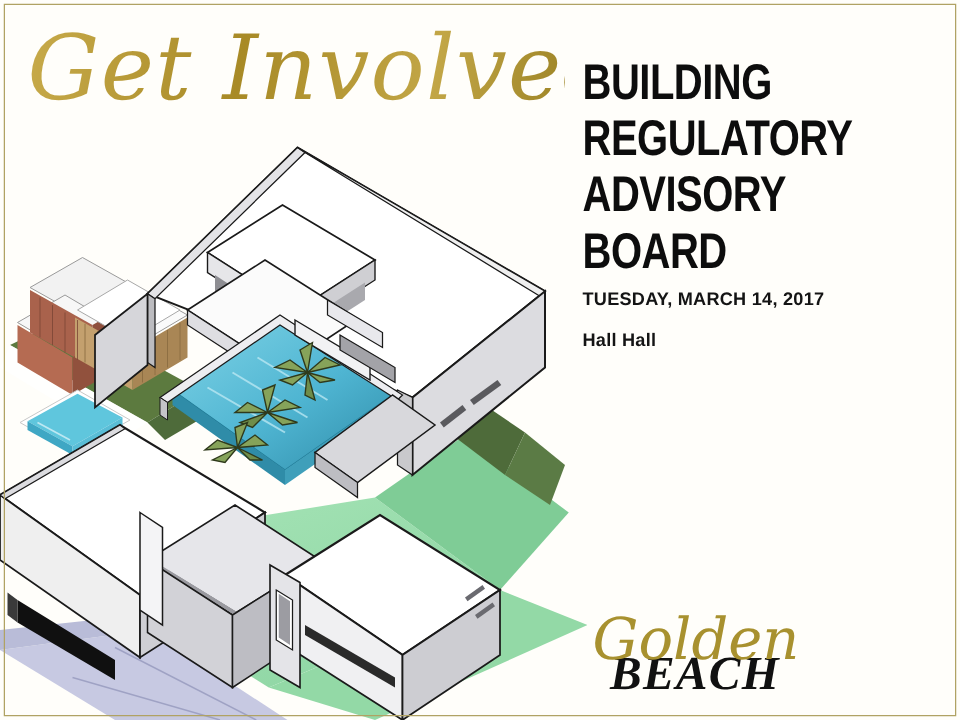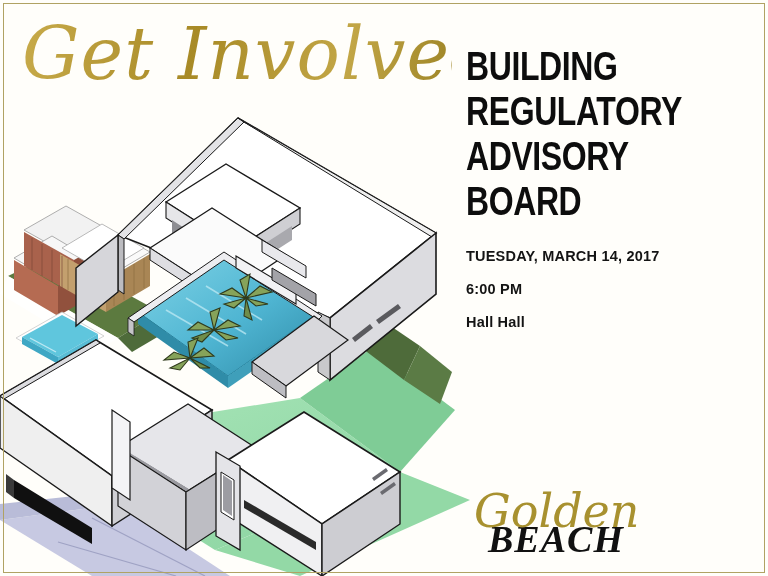--- a/index.html
+++ b/index.html
@@ -22,21 +22,21 @@
       white-space:nowrap;z-index:40;
       background:linear-gradient(100deg,#c8ab4b 0%,#a88a26 40%,#c2a646 75%,#9d8426 100%);
       -webkit-background-clip:text;background-clip:text;
       -webkit-text-fill-color:transparent;color:transparent;}
 
   
   #event-block{position:absolute;left:466px;top:44px;width:290px;z-index:40;}
   .headline-line{font-family:"Liberation Sans",sans-serif;font-weight:700;
       font-size:40px;line-height:45px;letter-spacing:-0.5px;color:#0d0d0d;
       transform:scaleX(0.80);transform-origin:left center;white-space:nowrap;}
-  #event-meta{margin-top:16px;}
+  #event-meta{margin-top:0;}
   .meta-line{font-family:"Liberation Sans",sans-serif;font-weight:700;
       font-size:14.5px;line-height:33px;color:#141414;letter-spacing:0.2px;
       white-space:nowrap;}
 
   
   #logo{position:absolute;left:470px;top:492px;width:160px;height:72px;z-index:45;}
   #logo-golden{position:absolute;left:4px;top:-4px;
       font-family:"DejaVu Serif",serif;font-style:italic;font-size:46px;
       line-height:46px;color:#a8912f;letter-spacing:0px;z-index:2;}
   #logo-beach{position:absolute;left:18px;top:28px;
@@ -246,21 +246,20 @@
   <div id="get-involved">Get Involved</div>
 
   <div id="event-block">
     <div class="headline-line">BUILDING</div>
     <div class="headline-line">REGULATORY</div>
     <div class="headline-line">ADVISORY</div>
     <div class="headline-line">BOARD</div>
 
     <div id="event-meta">
       <div class="meta-line">TUESDAY, MARCH 14, 2017</div>
-      <div class="meta-line">6:00 PM</div>
       <div class="meta-line">Hall Hall</div>
     </div>
   </div>
 
   <div id="logo">
     <span id="logo-beach">BEACH</span>
     <span id="logo-golden">Golden</span>
   </div>
 
   <div id="border-frame"></div>

